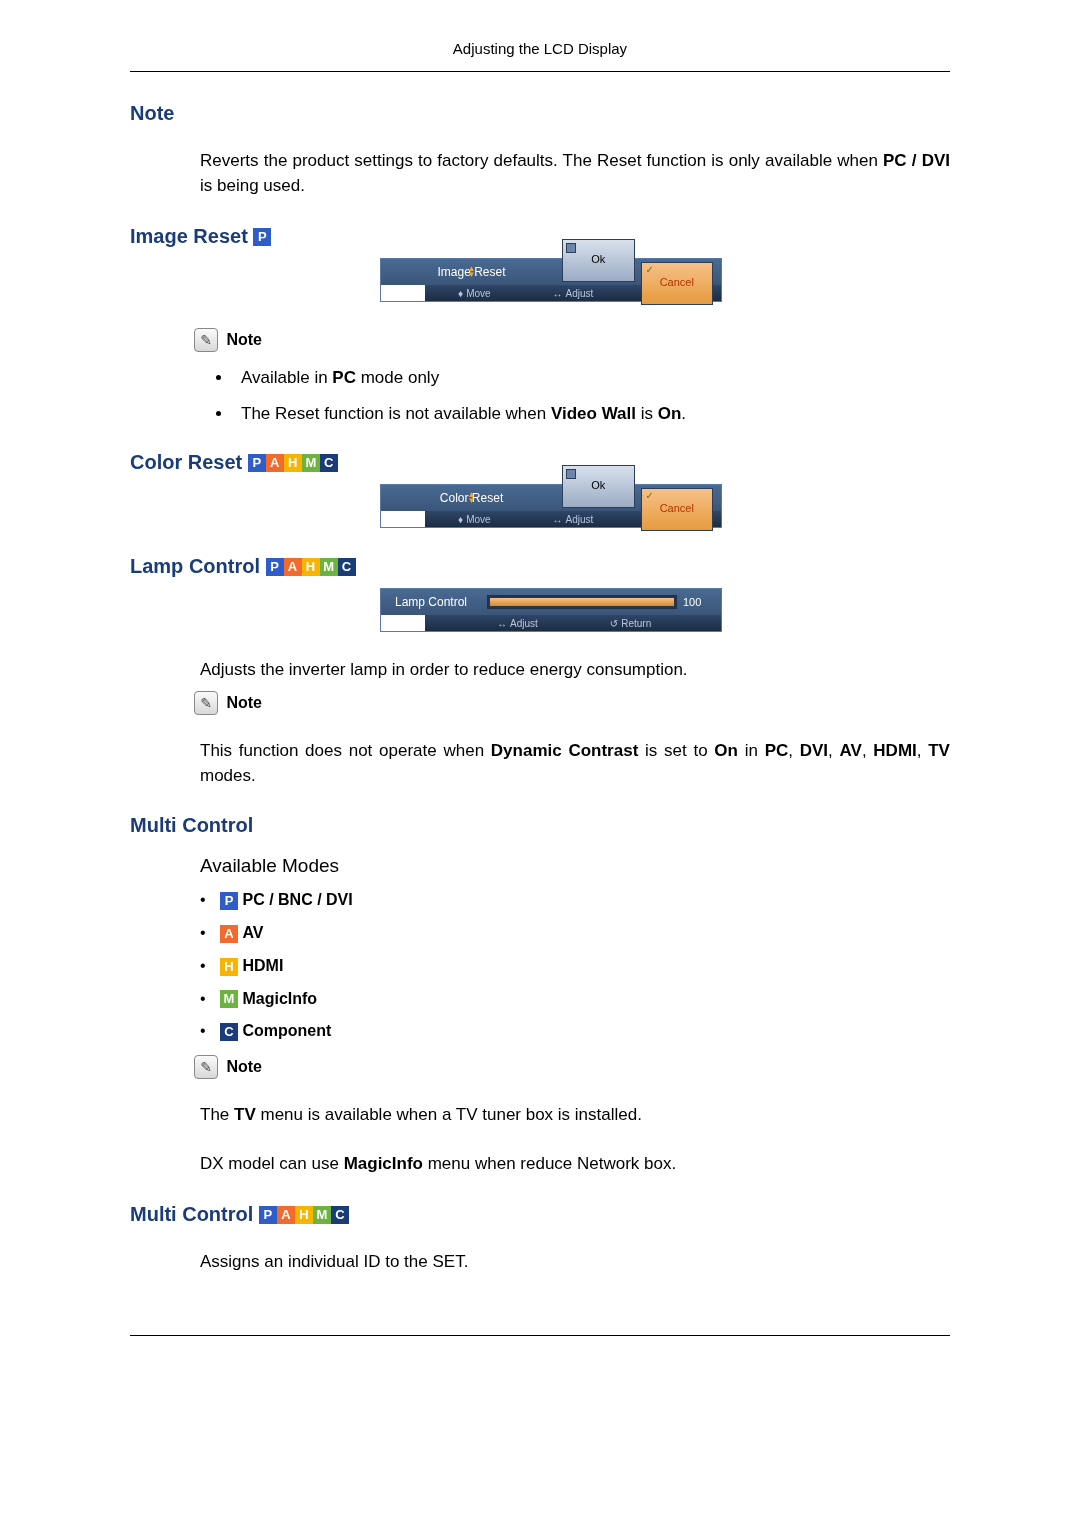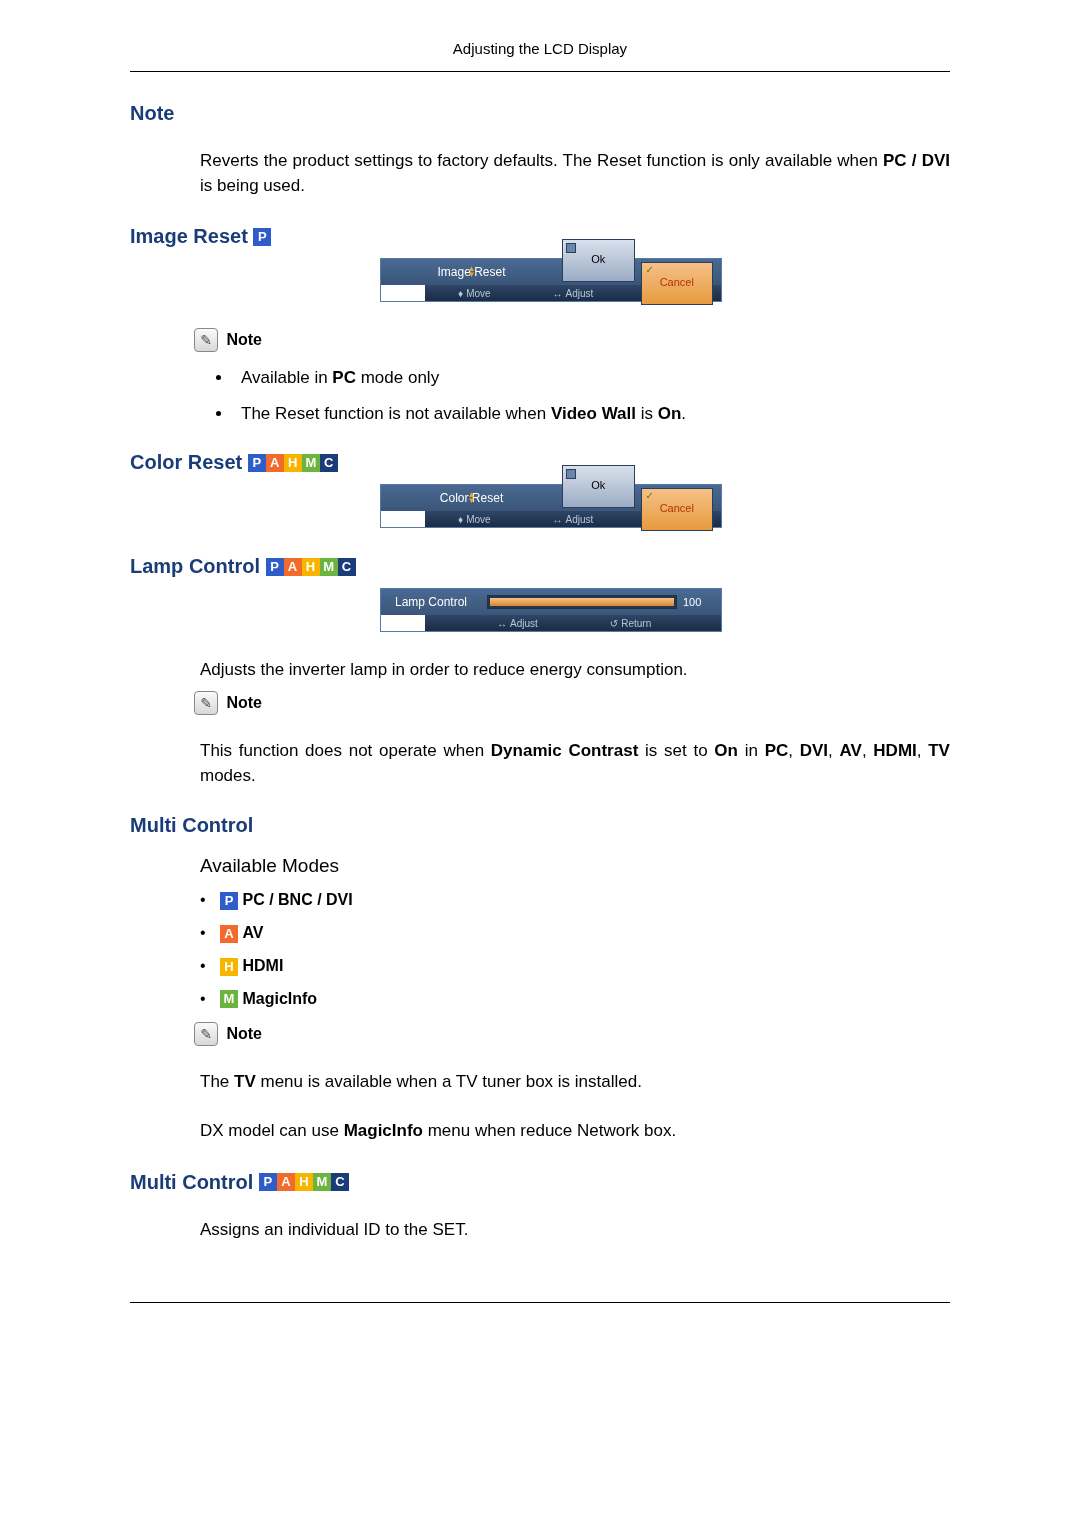--- a/index.html
+++ b/index.html
@@ -332,20 +332,21 @@
     <span>This function does not operate when </span><b>Dynamic Contrast</b><span> is set to </span><b>On</b><span> in </span><b>PC</b><span>, </span><b>DVI</b><span>, </span><b>AV</b><span>, </span><b>HDMI</b><span>, </span><b>TV</b><span> modes.</span>
   </div>
 
   <div class="h1">Multi Control</div>
   <div class="h2">Available Modes</div>
   <ul class="modes">
     <li><span class="badge P">P</span> <b>PC / BNC / DVI</b></li>
     <li><span class="badge A">A</span> <b>AV</b></li>
     <li><span class="badge H">H</span> <b>HDMI</b></li>
     <li><span class="badge M">M</span> <b>MagicInfo</b></li>
+    <li><span class="badge C">C</span> <b>Component</b></li>
   </ul>
   <div class="note-row">
     <span class="note-icon">✎</span>
     <span class="note-label">Note</span>
   </div>
   <div class="para">
     <span>The </span><b>TV</b><span> menu is available when a TV tuner box is installed.</span>
   </div>
   <div class="para">
     <span>DX model can use </span><b>MagicInfo</b><span> menu when reduce Network box.</span>

